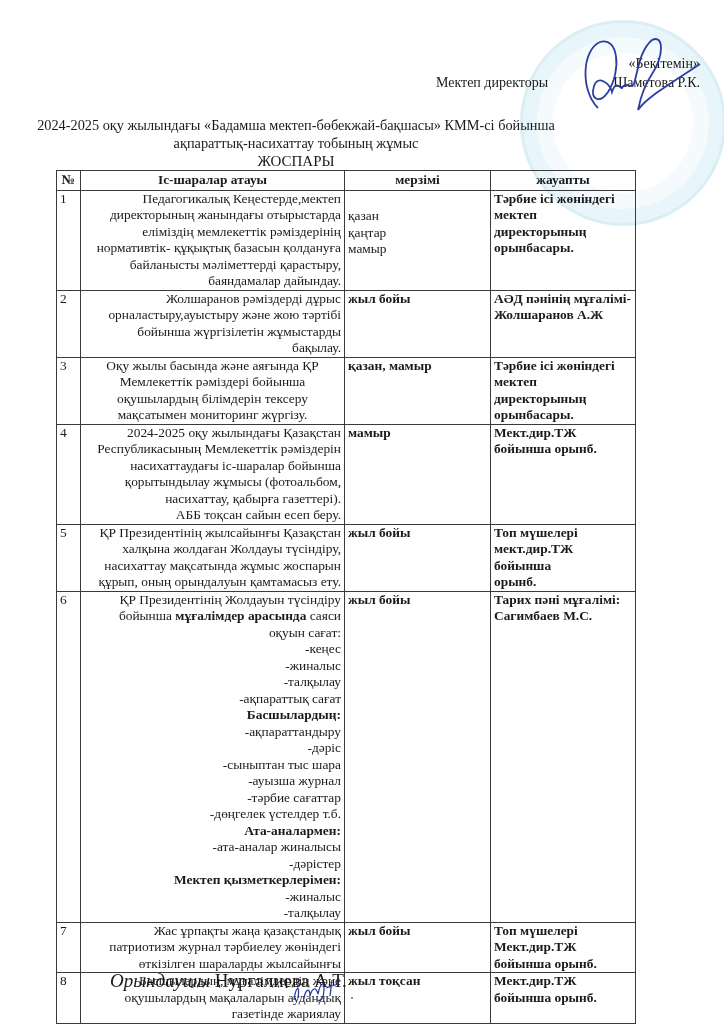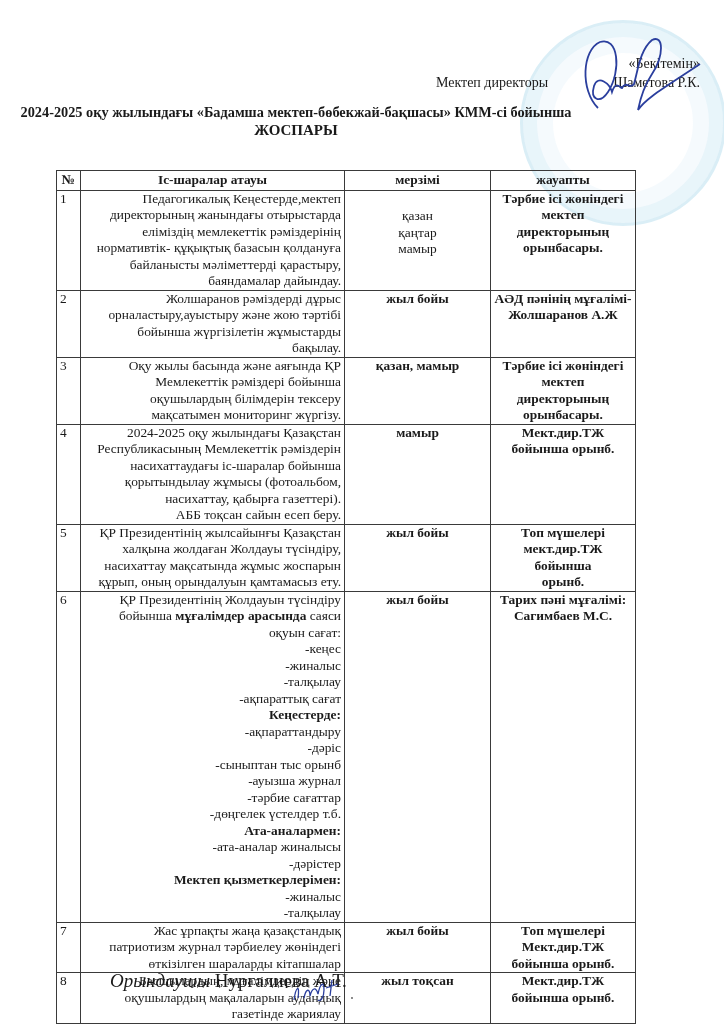--- a/index.html
+++ b/index.html
@@ -9,33 +9,33 @@
   }
   .stamp {
     position: absolute; left: 520px; top: 20px; width: 200px; height: 200px; border-radius: 50%;
     border: 3px solid rgba(150, 205, 230, 0.35);
     box-shadow: inset 0 0 0 14px rgba(180, 220, 240, 0.18), inset 0 0 0 30px rgba(170, 215, 235, 0.12);
   }
   .approve { position: absolute; right: 24px; top: 54px; text-align: right; font-size: 14px; line-height: 19px; }
   .approve .line1 { display: block; }
   .approve .line2 { display: block; }
   .signature { position: absolute; }
-  .title { position: absolute; left: 0; width: 592px; top: 103px; text-align: center; font-weight: bold; font-size: 14.3px; line-height: 18px; }
+  .title { position: absolute; left: 0; width: 592px; top: 116px; text-align: center; font-weight: normal; font-size: 14.3px; line-height: 18px; }
   .title div { white-space: nowrap; }
   .title .sub3 { font-size: 15px; }
   table.plan {
     position: absolute; left: 56px; top: 170px; width: 579px; border-collapse: collapse;
     font-size: 13.4px; line-height: 16.5px; table-layout: fixed;
   }
   table.plan th, table.plan td { border: 1px solid #3a3a3a; vertical-align: top; padding: 0 3px; }
   table.plan th { font-weight: bold; text-align: center; padding: 1px 3px; font-size: 13.4px; }
   td.num { text-align: left; padding-left: 5px; }
   td.act { text-align: right; }
-  td.act.left { text-align: right; }
-  td.term, td.resp { text-align: center; }
+  td.act.left { text-align: center; }
+  td.term, td.resp { }
   .b { font-weight: bold; }
   .footer { position: absolute; left: 110px; top: 970px; font-size: 19px; }
   .footer .role { font-style: italic; }
 </style>
 </head>
 <body>
 
 <div class="stamp"></div>
 
 <div class="approve">
@@ -46,20 +46,21 @@
     <span>Шаметова Р.К.</span>
   </span>
 </div>
 
 <svg class="signature" style="left:560px;top:30px;" width="150" height="90" viewBox="0 0 150 90">
   <path d="M38 78 C20 60 22 20 40 12 C58 6 62 40 48 62 C40 74 30 70 34 56 C38 44 50 54 52 62 C56 50 60 58 62 58 C66 50 70 60 74 54 C78 40 80 20 92 10 C104 4 104 26 92 44 C84 56 80 70 78 80 C86 68 104 58 140 34" fill="none" stroke="#2b3f9e" stroke-width="1.8"></path>
 </svg>
 
 <div class="title">
   <div>2024-2025 оқу жылындағы  «Бадамша мектеп-бөбекжай-бақшасы» КММ-сі бойынша</div>
+  <div>ақпараттық-насихаттау тобының жұмыс</div>
   <div class="sub3">ЖОСПАРЫ</div>
 </div>
 
 <table class="plan">
   <colgroup>
     <col style="width:24px">
       <col style="width:264px">
       <col style="width:146px">
       <col style="width:145px">
   </colgroup>
@@ -171,24 +172,24 @@
     <tr>
       <td class="num">6</td>
       <td class="act">
         <div>ҚР Президентінің Жолдауын түсіндіру</div>
         <div><span>бойынша </span><span class="b">мұғалімдер арасында</span><span> саяси</span></div>
         <div>оқуын сағат:</div>
         <div>-кеңес</div>
         <div>-жиналыс</div>
         <div>-талқылау</div>
         <div>-ақпараттық сағат</div>
-        <div class="b">Кеңестерде:</div>
+        <div class="b">Басшылардың:</div>
         <div>-ақпараттандыру</div>
         <div>-дәріс</div>
-        <div>-сыныптан тыс орынб</div>
+        <div>-сыныптан тыс шара</div>
         <div>-ауызша журнал</div>
         <div>-тәрбие сағаттар</div>
         <div>-дөңгелек үстелдер т.б.</div>
         <div class="b">Ата-аналармен:</div>
         <div>-ата-аналар жиналысы</div>
         <div>-дәрістер</div>
         <div class="b">Мектеп қызметкерлерімен:</div>
         <div>-жиналыс</div>
         <div>-талқылау</div>
       </td>
@@ -199,21 +200,21 @@
         <div>Тарих пәні мұғалімі:</div>
         <div>Сагимбаев М.С.</div>
       </td>
     </tr>
 
     <tr>
       <td class="num">7</td>
       <td class="act">
         <div>Жас ұрпақты жаңа қазақстандық</div>
         <div>патриотизм журнал тәрбиелеу жөніндегі</div>
-        <div>өткізілген шараларды кітапшалар</div>
+        <div>өткізілген шараларды жылсайынғы</div>
       </td>
       <td class="term b">
         <div>жыл бойы</div>
       </td>
       <td class="resp b">
         <div>Топ мүшелері</div>
         <div>Мект.дир.ТЖ</div>
         <div>бойынша орынб.</div>
       </td>
     </tr>

